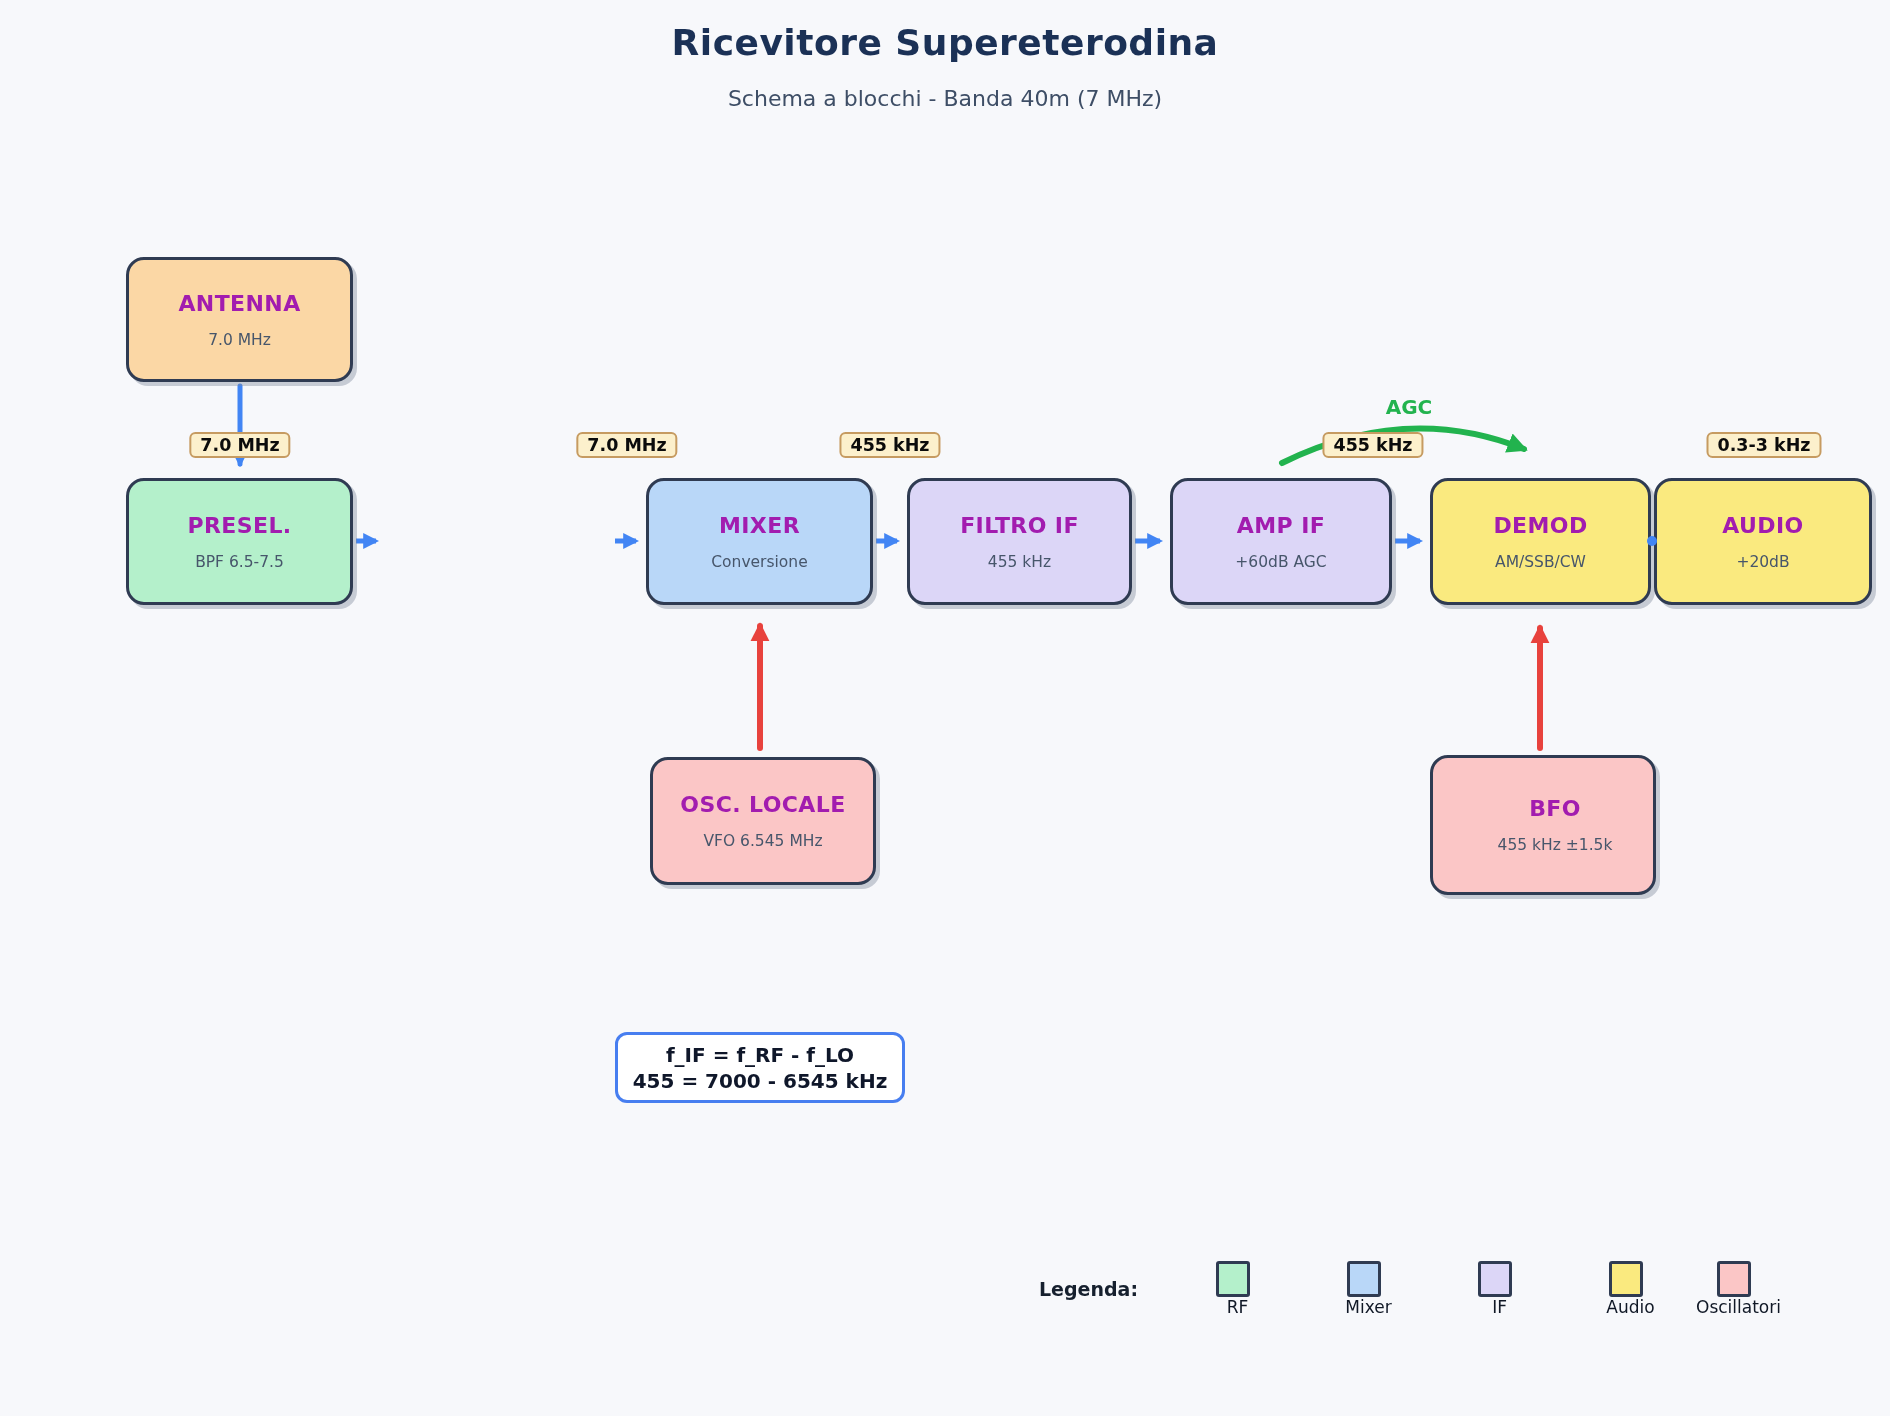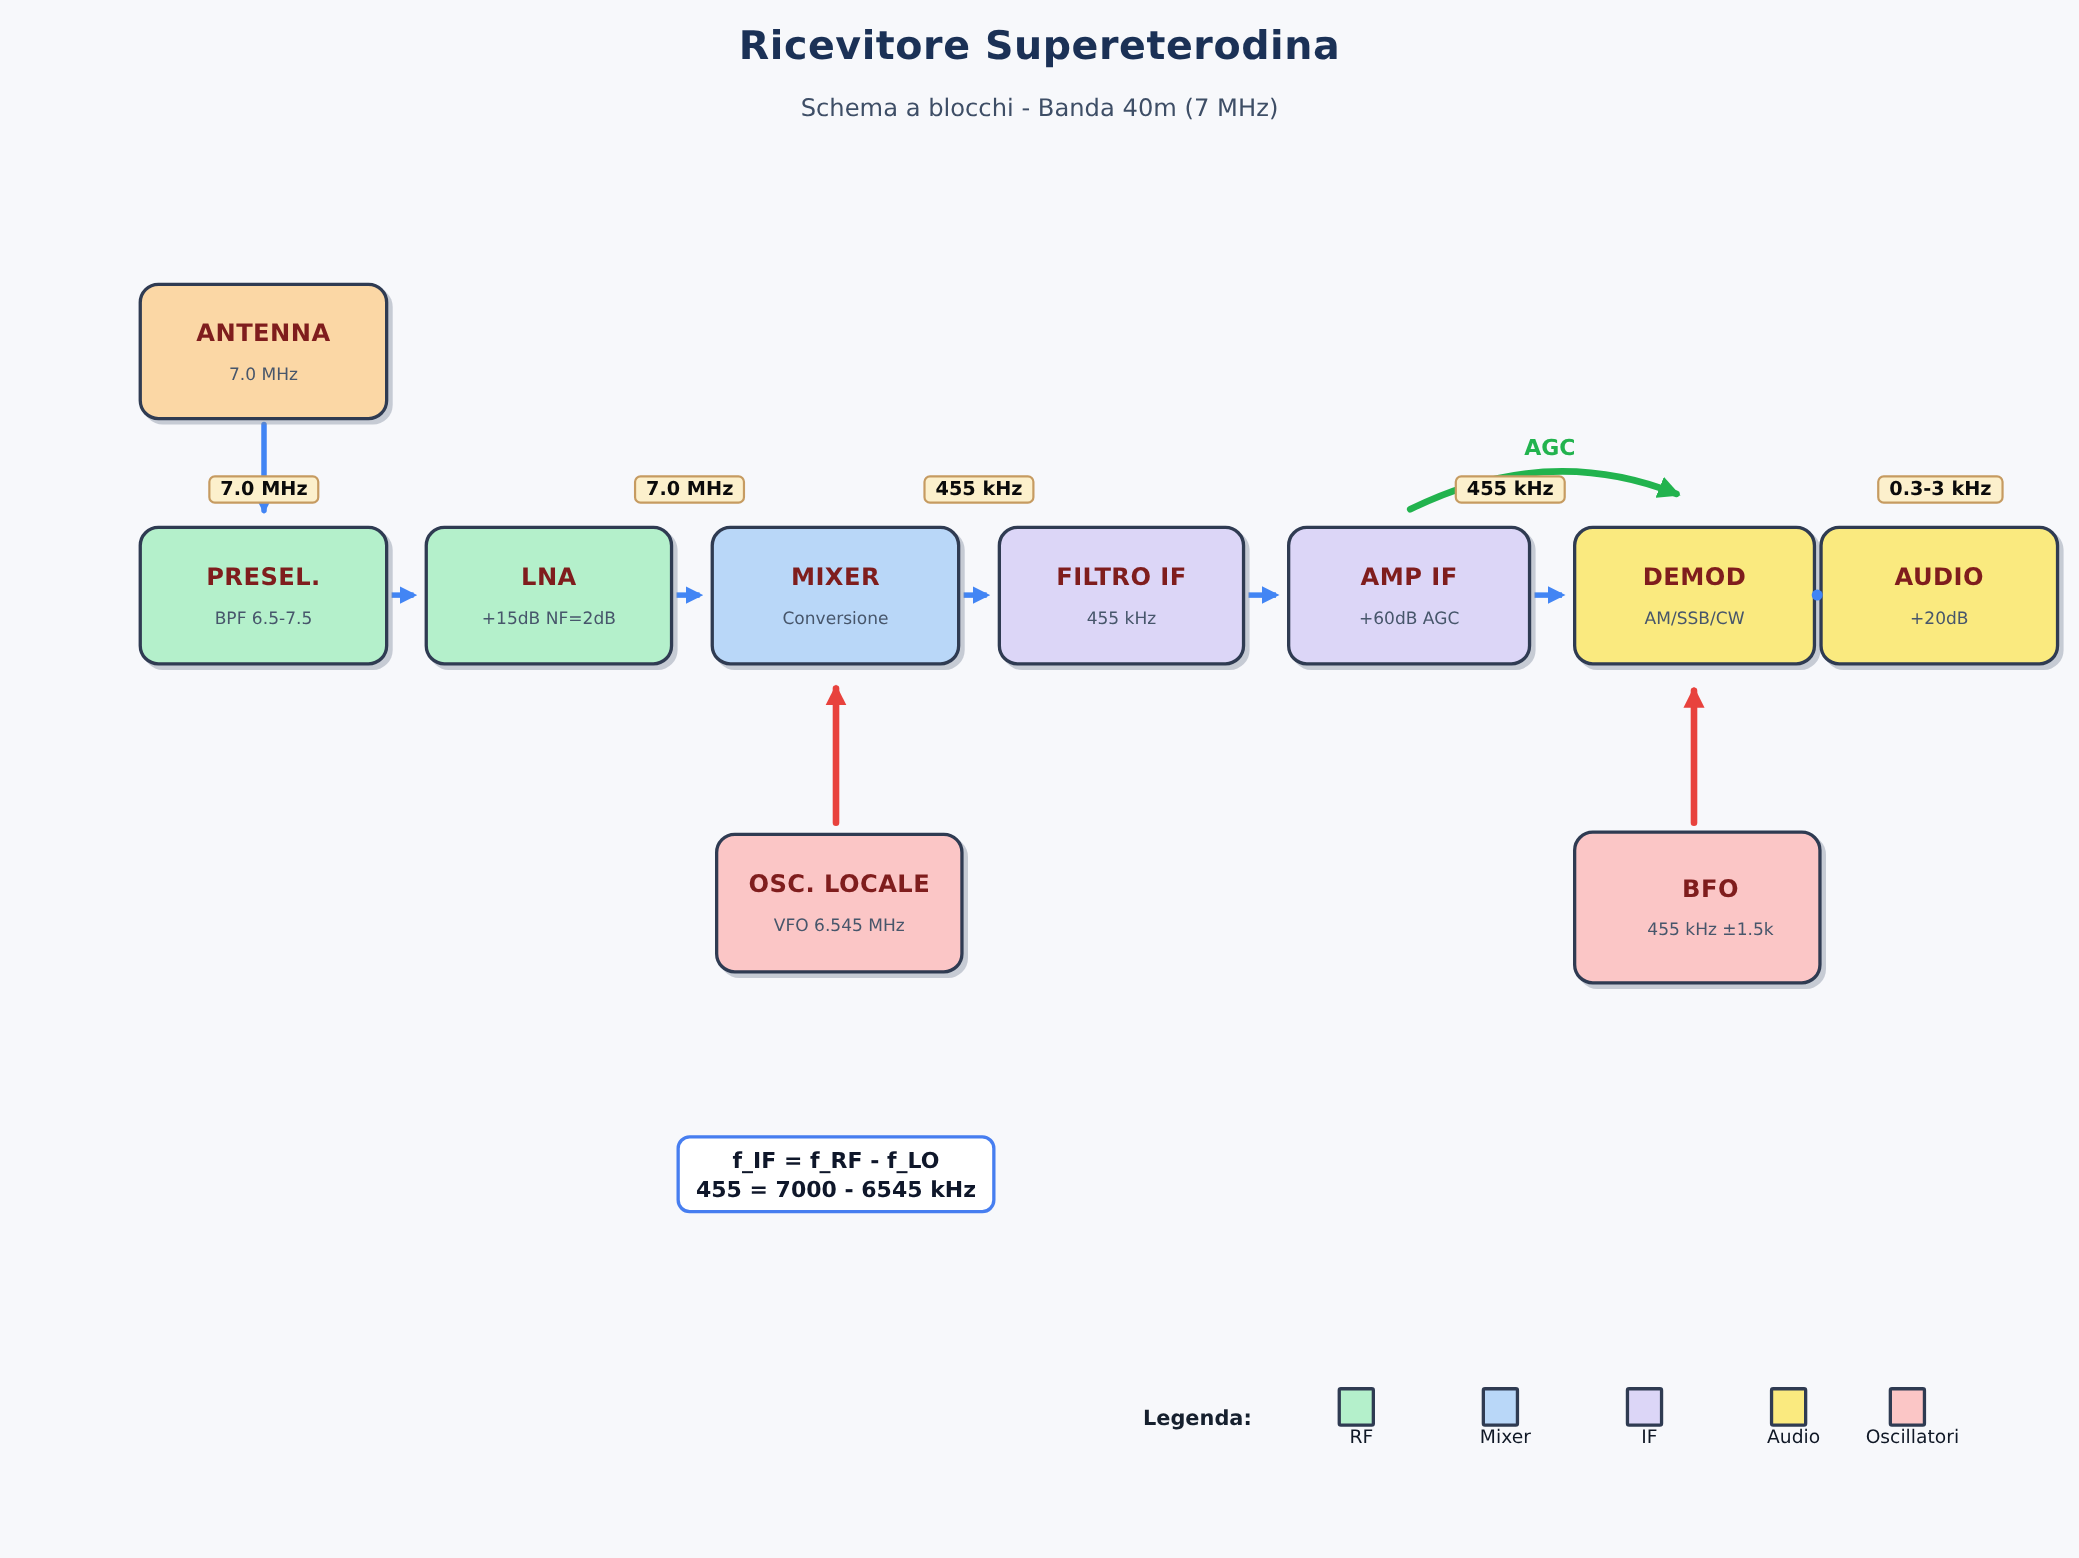--- a/index.html
+++ b/index.html
@@ -18,21 +18,21 @@
   }
   svg.connectors { position:absolute; left:0; top:0; z-index:1; }
 
   .block {
     position:absolute; z-index:2; box-sizing:border-box;
     border:3px solid #2F3B52; border-radius:18px;
     box-shadow:4px 4px 0 rgba(125,135,155,.40);
     display:flex; flex-direction:column; align-items:center; justify-content:center;
     gap:15px;
   }
-  .block-title { font-size:22px; font-weight:bold; color:#7f1d1d; letter-spacing:.4px; }
+  .block-title { font-size:22px; font-weight:bold; color:#a21caf; letter-spacing:.4px; }
   .block-sub   { font-size:15.5px; color:#47566B; }
 
   .c-antenna{background:#FBD7A5;}
   .c-rf{background:#B4F0CB;}
   .c-mixer{background:#B9D7F8;}
   .c-if{background:#DCD6F7;}
   .c-audio{background:#FAEA7F;}
   .c-osc{background:#FBC6C6;}
 
   #b-antenna{left:126px;top:257px;width:227px;height:125px;}
@@ -121,24 +121,20 @@
   </svg>
 
   <div class="block c-antenna" id="b-antenna">
     <div class="block-title">ANTENNA</div>
     <div class="block-sub">7.0 MHz</div>
   </div>
   <div class="block c-rf" id="b-presel">
     <div class="block-title">PRESEL.</div>
     <div class="block-sub">BPF 6.5-7.5</div>
   </div>
-  <div class="block c-rf" id="b-lna">
-    <div class="block-title">LNA</div>
-    <div class="block-sub">+15dB NF=2dB</div>
-  </div>
   <div class="block c-mixer" id="b-mixer">
     <div class="block-title">MIXER</div>
     <div class="block-sub">Conversione</div>
   </div>
   <div class="block c-if" id="b-filtro">
     <div class="block-title">FILTRO IF</div>
     <div class="block-sub">455 kHz</div>
   </div>
   <div class="block c-if" id="b-ampif">
     <div class="block-title">AMP IF</div>

